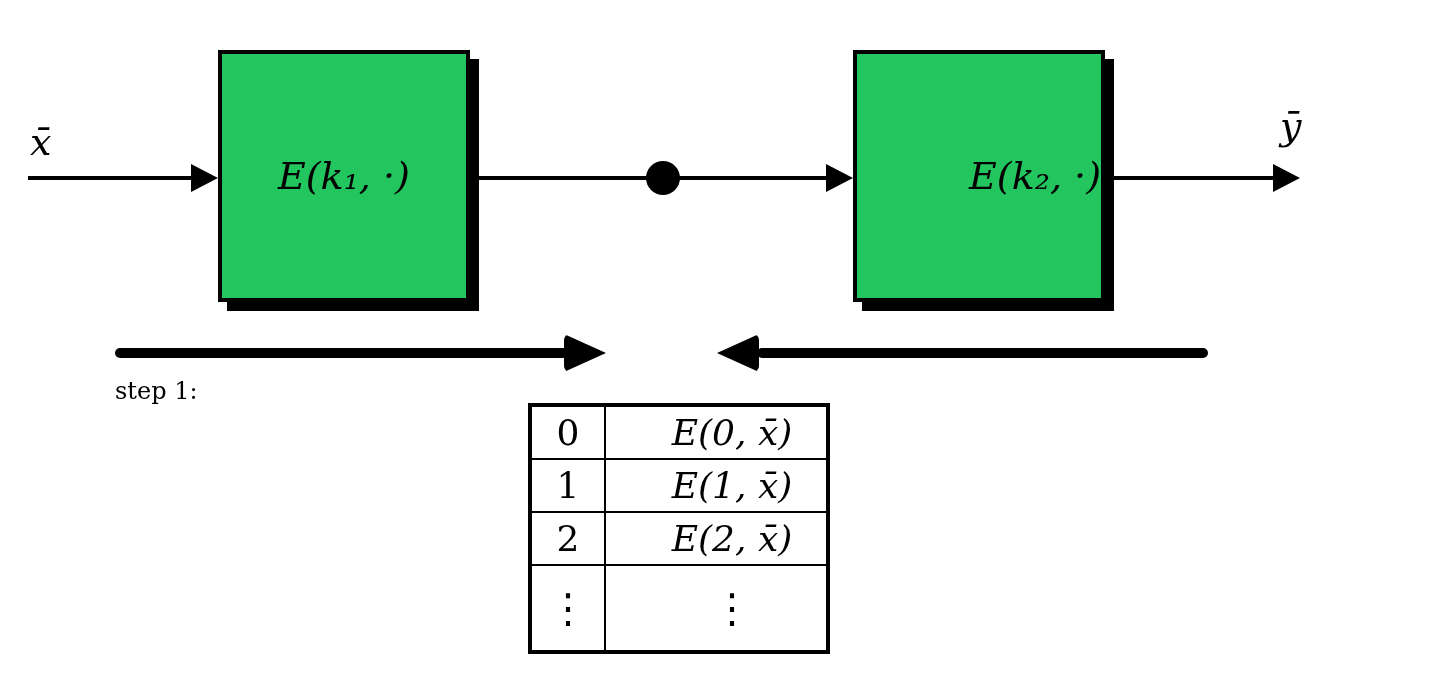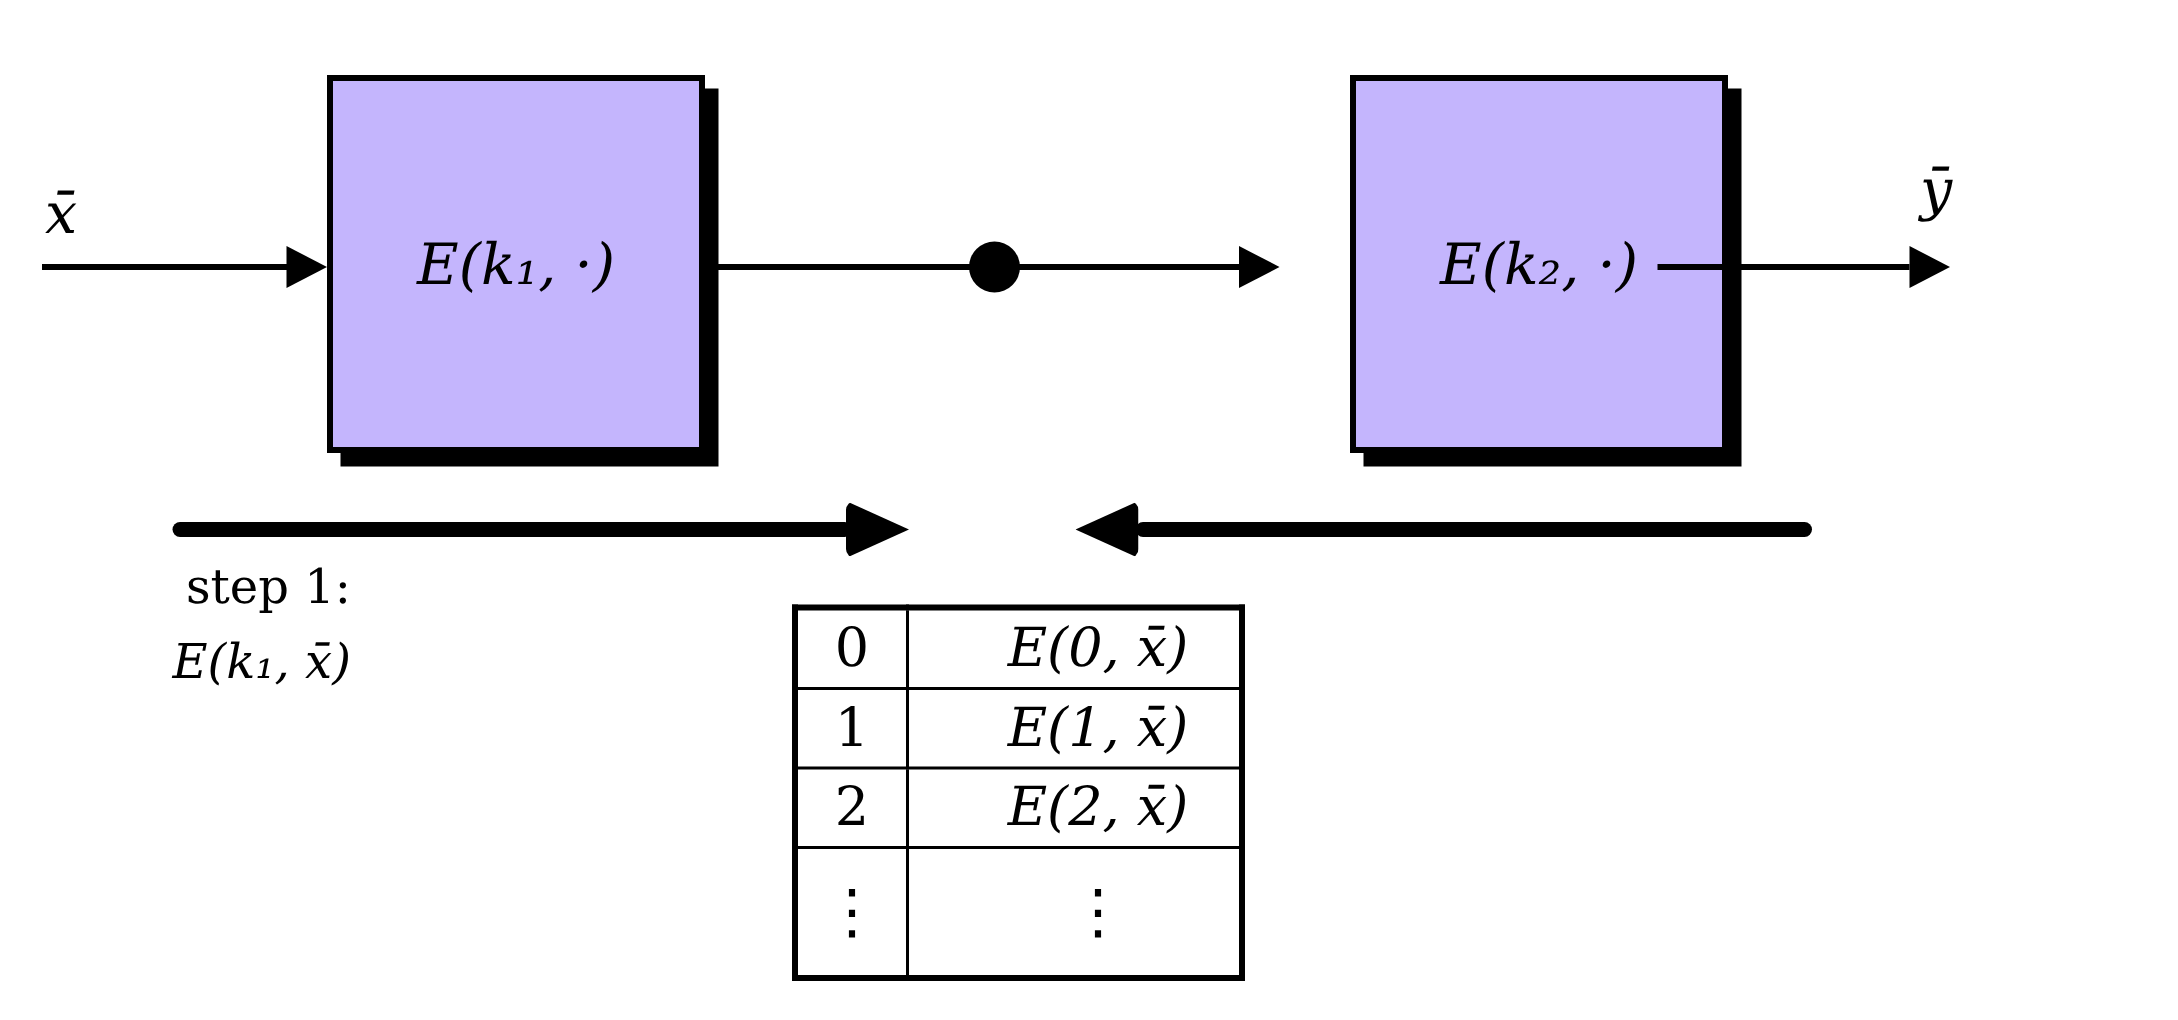--- a/index.html
+++ b/index.html
@@ -21,21 +21,21 @@
     border-bottom: 14px solid transparent;
     border-left: 27px solid #000;
   }
 
   
   .ebox {
     position: absolute;
     width: 252px; height: 252px;
     box-sizing: border-box;
     border: 4px solid #000;
-    background: #c4b5fd;
+    background: #22c55e;
     box-shadow: 9px 9px 0 #000;
     display: flex; align-items: center; justify-content: center;
   }
   .ebox .lbl { font-size: 38px; font-style: italic; }
 
   .dot {
     position: absolute;
     width: 34px; height: 34px;
     background: #000; border-radius: 50%;
   }
@@ -52,21 +52,21 @@
     border-radius: 6px;
   }
   .fat-head-l {
     position: absolute; width: 0; height: 0;
     border-top: 19px solid transparent;
     border-bottom: 19px solid transparent;
     border-right: 42px solid #000;
     border-radius: 6px;
   }
 
-  .steptext { position: absolute; font-size: 32px; line-height: 50px; white-space: nowrap; text-align: right; }
+  .steptext { position: absolute; font-size: 24px; line-height: 50px; white-space: nowrap; }
   .math { font-style: italic; }
 
   
   table.lookup {
     position: absolute;
     border-collapse: collapse;
     border: 4px solid #000;
     background: #fff;
   }
   table.lookup td {
@@ -91,37 +91,36 @@
   <div class="arrowhead-r" style="left:191px; top:164px;"></div>
 
   <div class="ebox" style="left:218px; top:50px;">
     <span class="lbl">E(k₁, ·)</span>
   </div>
 
   <div class="wire" style="left:470px; top:176px; width:356px;"></div>
   <div class="dot" style="left:646px; top:161px;"></div>
   <div class="arrowhead-r" style="left:826px; top:164px;"></div>
 
-  <div class="ebox" style="left:900px; top:50px;">
+  <div class="ebox" style="left:853px; top:50px;justify-content:flex-end;">
     <span class="lbl">E(k₂, ·)</span>
   </div>
 
   <div class="wire" style="left:1105px; top:176px; width:168px;"></div>
   <div class="arrowhead-r" style="left:1273px; top:164px;"></div>
   <span class="iolabel" style="left:1280px; top:104px;">ȳ</span>
 
   <div class="fat-shaft" style="left:115px; top:348px; width:453px;"></div>
   <div class="fat-head-r" style="left:564px; top:334px;"></div>
 
   <div class="fat-head-l" style="left:717px; top:334px;"></div>
   <div class="fat-shaft" style="left:757px; top:348px; width:451px;"></div>
 
   <div class="steptext" style="left:115px; top:366px;">
     <div>step 1:</div>
-    <div class="math">E(k₁, x̄)</div>
   </div>
 
 
   <table class="lookup" style="left:528px; top:403px;">
     <tbody>
         <tr class="r">
       <td class="key">0</td>
       <td class="val">E(0, x̄)</td>
     </tr>
     <tr class="r">

